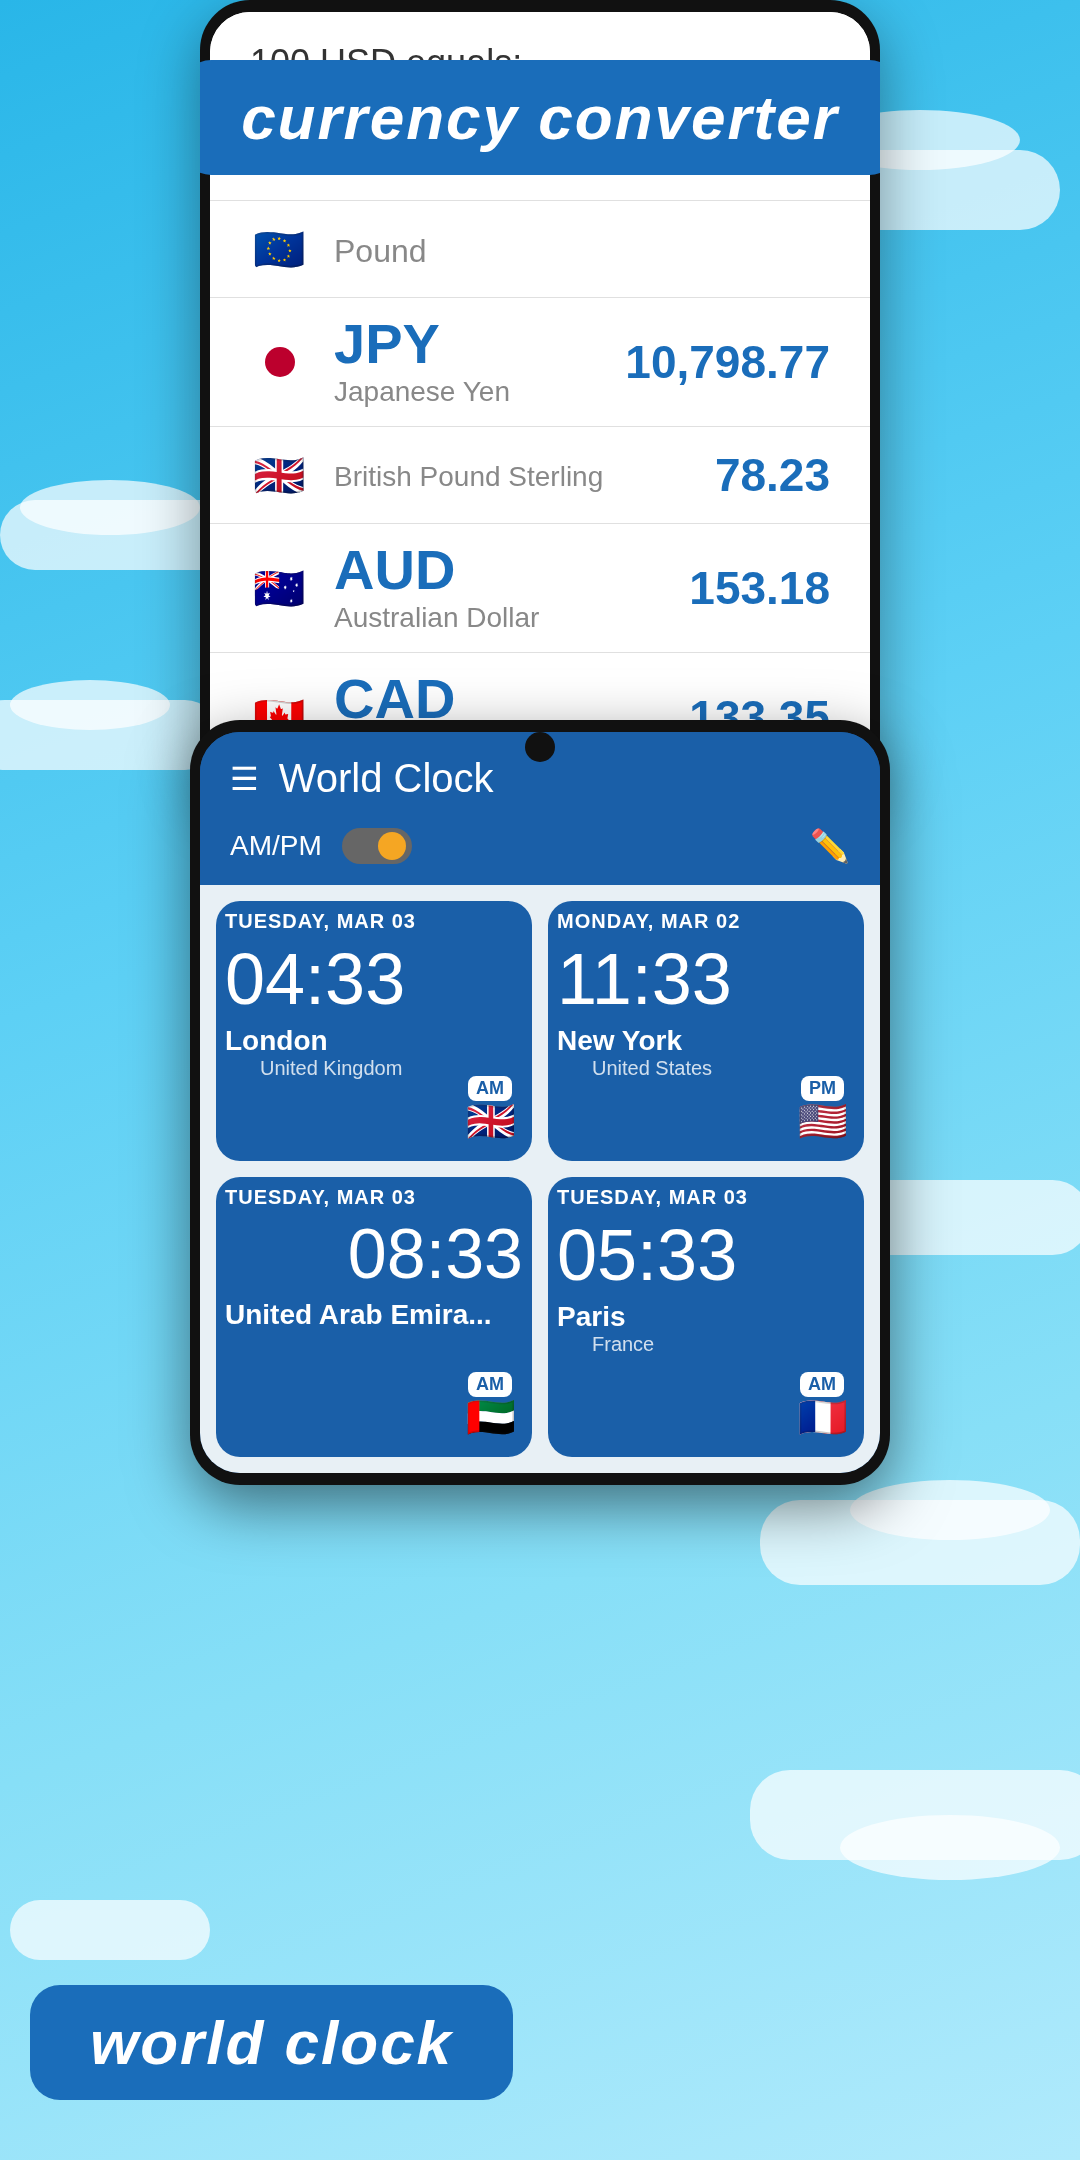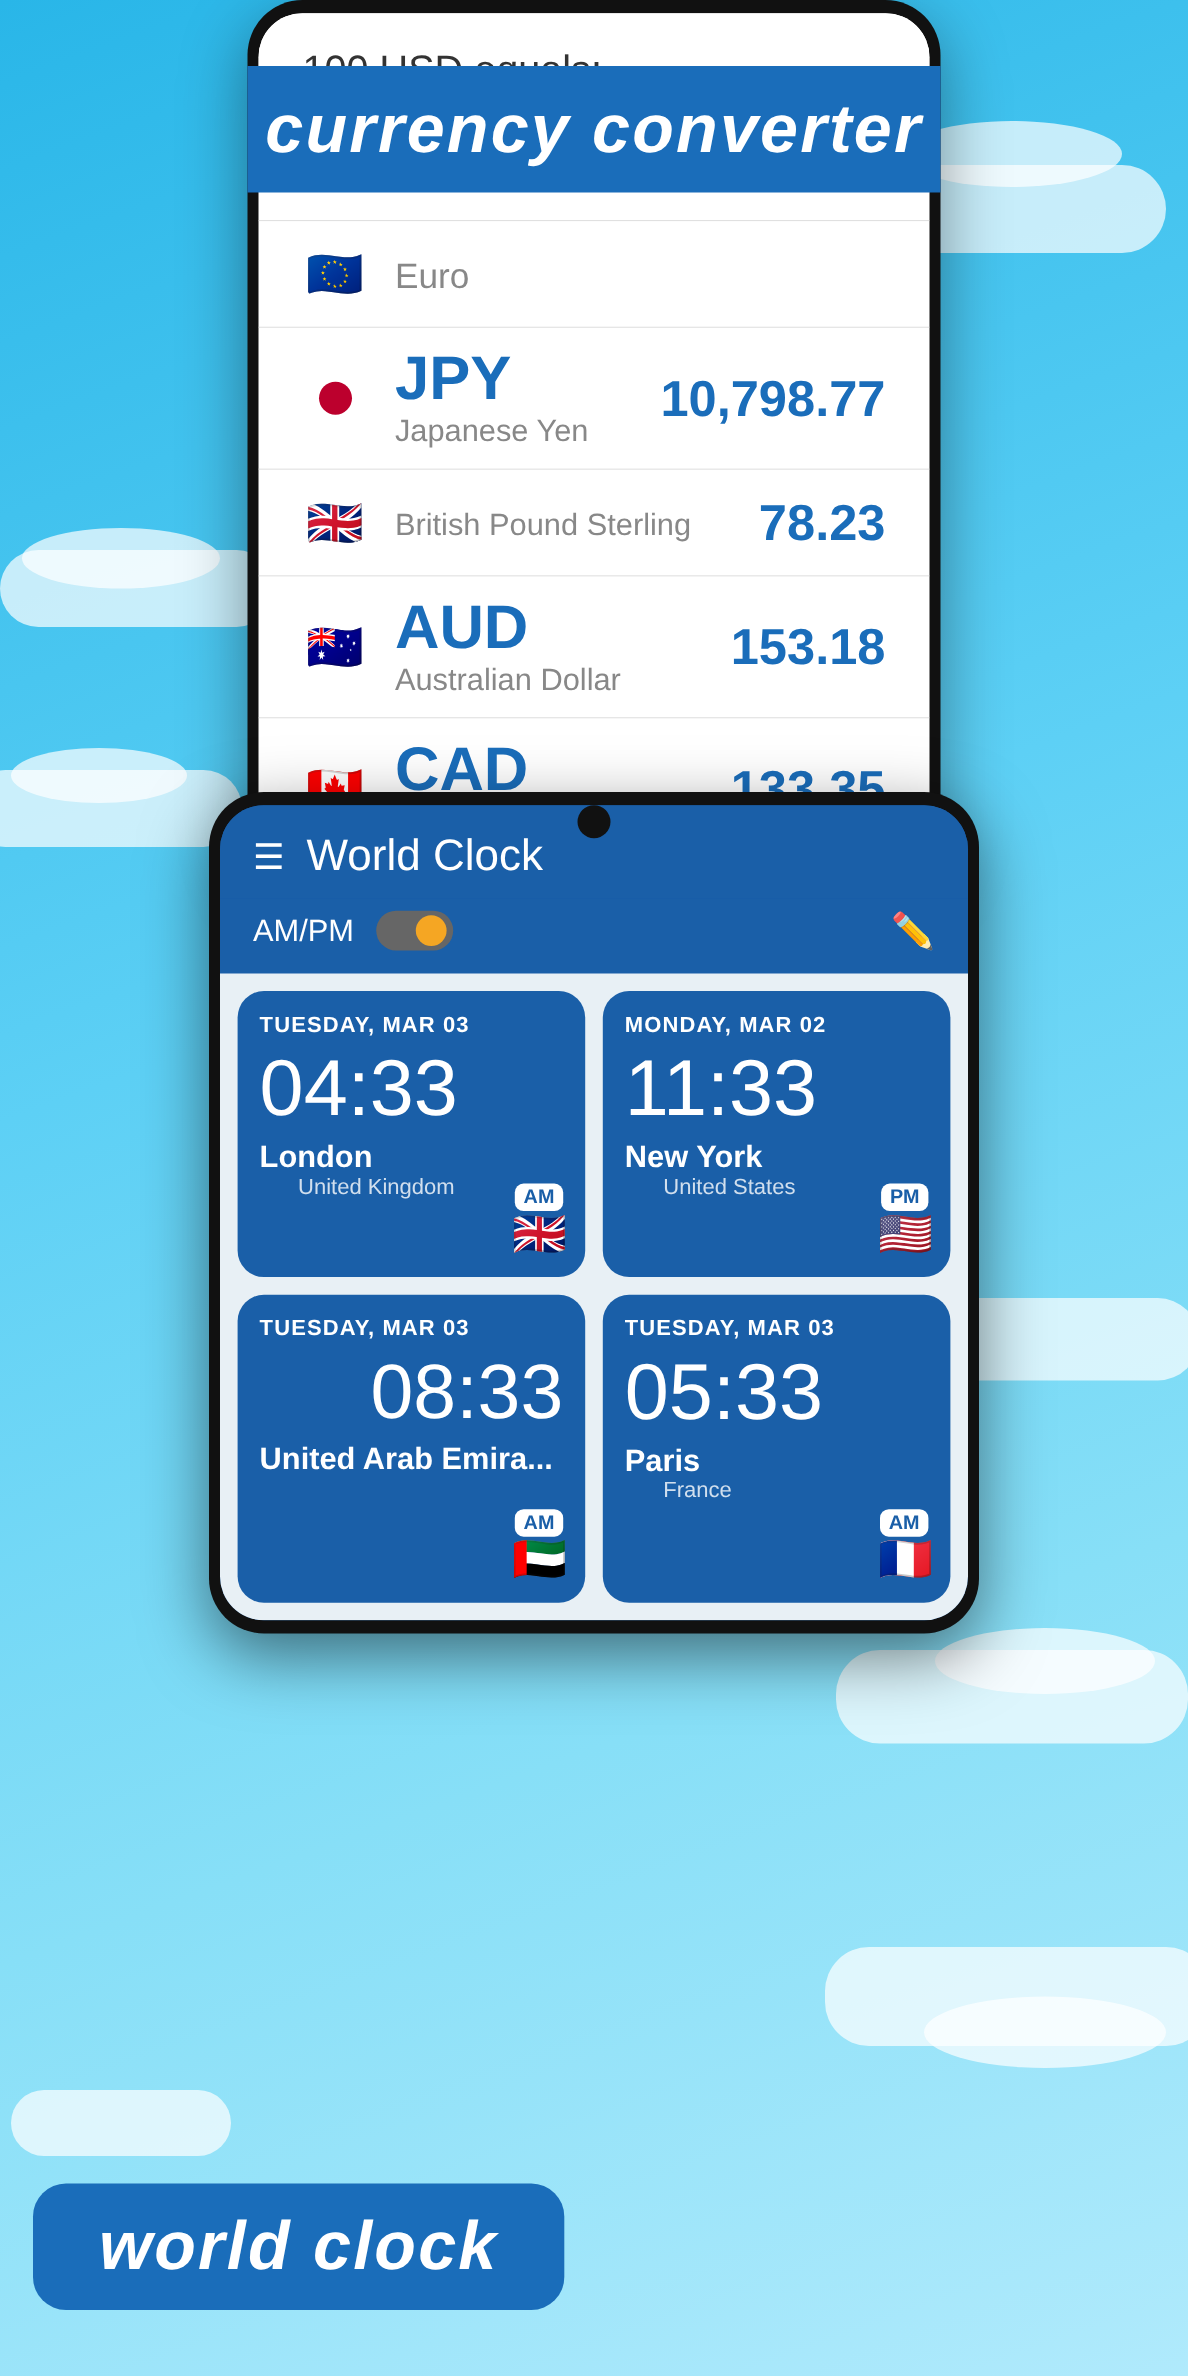--- a/index.html
+++ b/index.html
@@ -11,21 +11,21 @@
       background: linear-gradient(160deg, #29b6e8 0%, #5dd0f5 40%, #87dff7 70%, #b0eafc 100%);
       position: relative;
     }
 
     
     .phone-top {
       position: absolute;
       top: 0;
       left: 50%;
       transform: translateX(-50%);
-      width: 630px;
+      width: 680px;
       background: #111;
       border-radius: 50px;
       overflow: hidden;
       box-shadow: 0 20px 60px rgba(0,0,0,0.4);
       z-index: 10;
     }
     .phone-top-screen {
       background: white;
       margin: 12px 10px;
       border-radius: 40px;
@@ -192,21 +192,21 @@
     .wc-grid {
       display: grid;
       grid-template-columns: 1fr 1fr;
       gap: 16px;
       padding: 16px;
       background: #e8f0f5;
     }
     .clock-card {
       background: #1a5fa8;
       border-radius: 24px;
-      padding: 20px;
+      padding: 9px;
       color: white;
       position: relative;
       min-height: 260px;
       overflow: hidden;
     }
     .clock-date {
       font-size: 20px;
       font-weight: 700;
       letter-spacing: 1px;
       color: white;
@@ -317,21 +317,21 @@
       <div class="currency-flag" style="font-size:42px;">🇺🇸</div>
       <div class="currency-info">
         <div class="currency-code">USD</div>
       </div>
       <div class="currency-amount">100</div>
     </div>
 
     <div class="currency-row">
       <div class="currency-flag" style="font-size:42px;">🇪🇺</div>
       <div class="currency-info">
-        <div class="currency-name" style="font-size:32px;color:#888;">Euro</div>
+        <div class="currency-name" style="font-size:32px;color:#888;">Pound</div>
       </div>
       <div class="currency-amount"></div>
     </div>
 
     <div class="currency-row">
       <div class="currency-flag flag-jp"></div>
       <div class="currency-info">
         <div class="currency-code">JPY</div>
         <div class="currency-name">Japanese Yen</div>
       </div>

